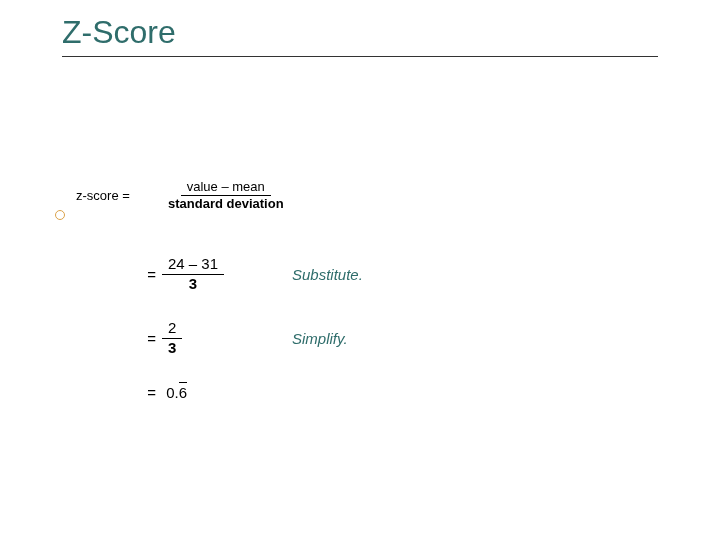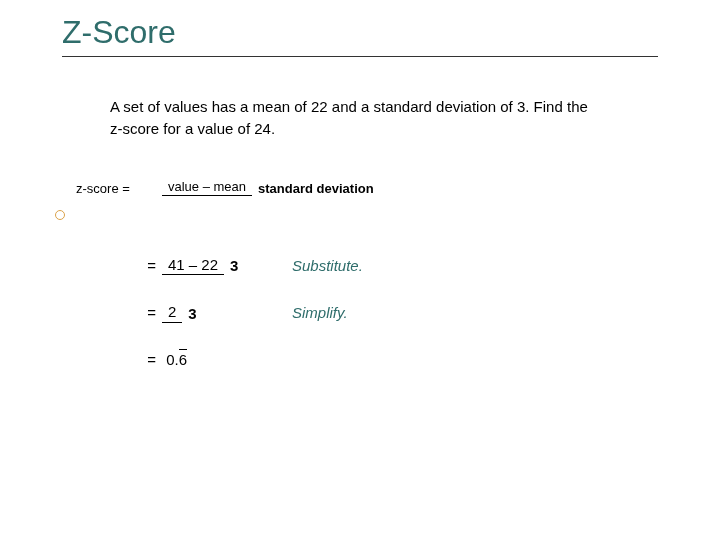--- a/index.html
+++ b/index.html
@@ -63,21 +63,21 @@
     align-items: center;
     margin-bottom: 28px;
   }
   .row .lhs {
     min-width: 80px;
     text-align: left;
     padding-right: 6px;
   }
   .frac {
     display: inline-flex;
-    flex-direction: row;
+    flex-direction: column;
     align-items: center;
     line-height: 1.1;
     vertical-align: middle;
   }
   .frac .num {
     padding: 0 6px 1px 6px;
     border-bottom: 1px solid #000;
     white-space: nowrap;
   }
   .frac .den {
@@ -126,44 +126,40 @@
   }
 </style>
 </head>
 <body>
 
 <div class="slide">
 
   <div class="title">Z-Score</div>
   <div class="underline"></div>
 
-  <div class="problem">
-    <span>A set of values has a mean of 22 and a standard deviation of 3. Find the</span><br>
-    <span>z-score for a value of 24.</span>
-  </div>
 
   <div class="bullet b1"></div>
 
   <div class="work">
     <div class="row">
       <span class="lhs">z-score =</span>
       <span class="frac">
         <span class="num">value – mean</span>
         <span class="den">standard deviation</span>
       </span>
     </div>
   </div>
 
   <div class="steps">
 
     <div class="step">
       <span class="eq">=</span>
       <span class="val">
         <span class="frac">
-          <span class="num">41 – 22</span>
+          <span class="num">24 – 31</span>
           <span class="den">3</span>
         </span>
       </span>
       <span class="annot">Substitute.</span>
     </div>
 
     <div class="step">
       <span class="eq">=</span>
       <span class="val">
         <span class="frac">

